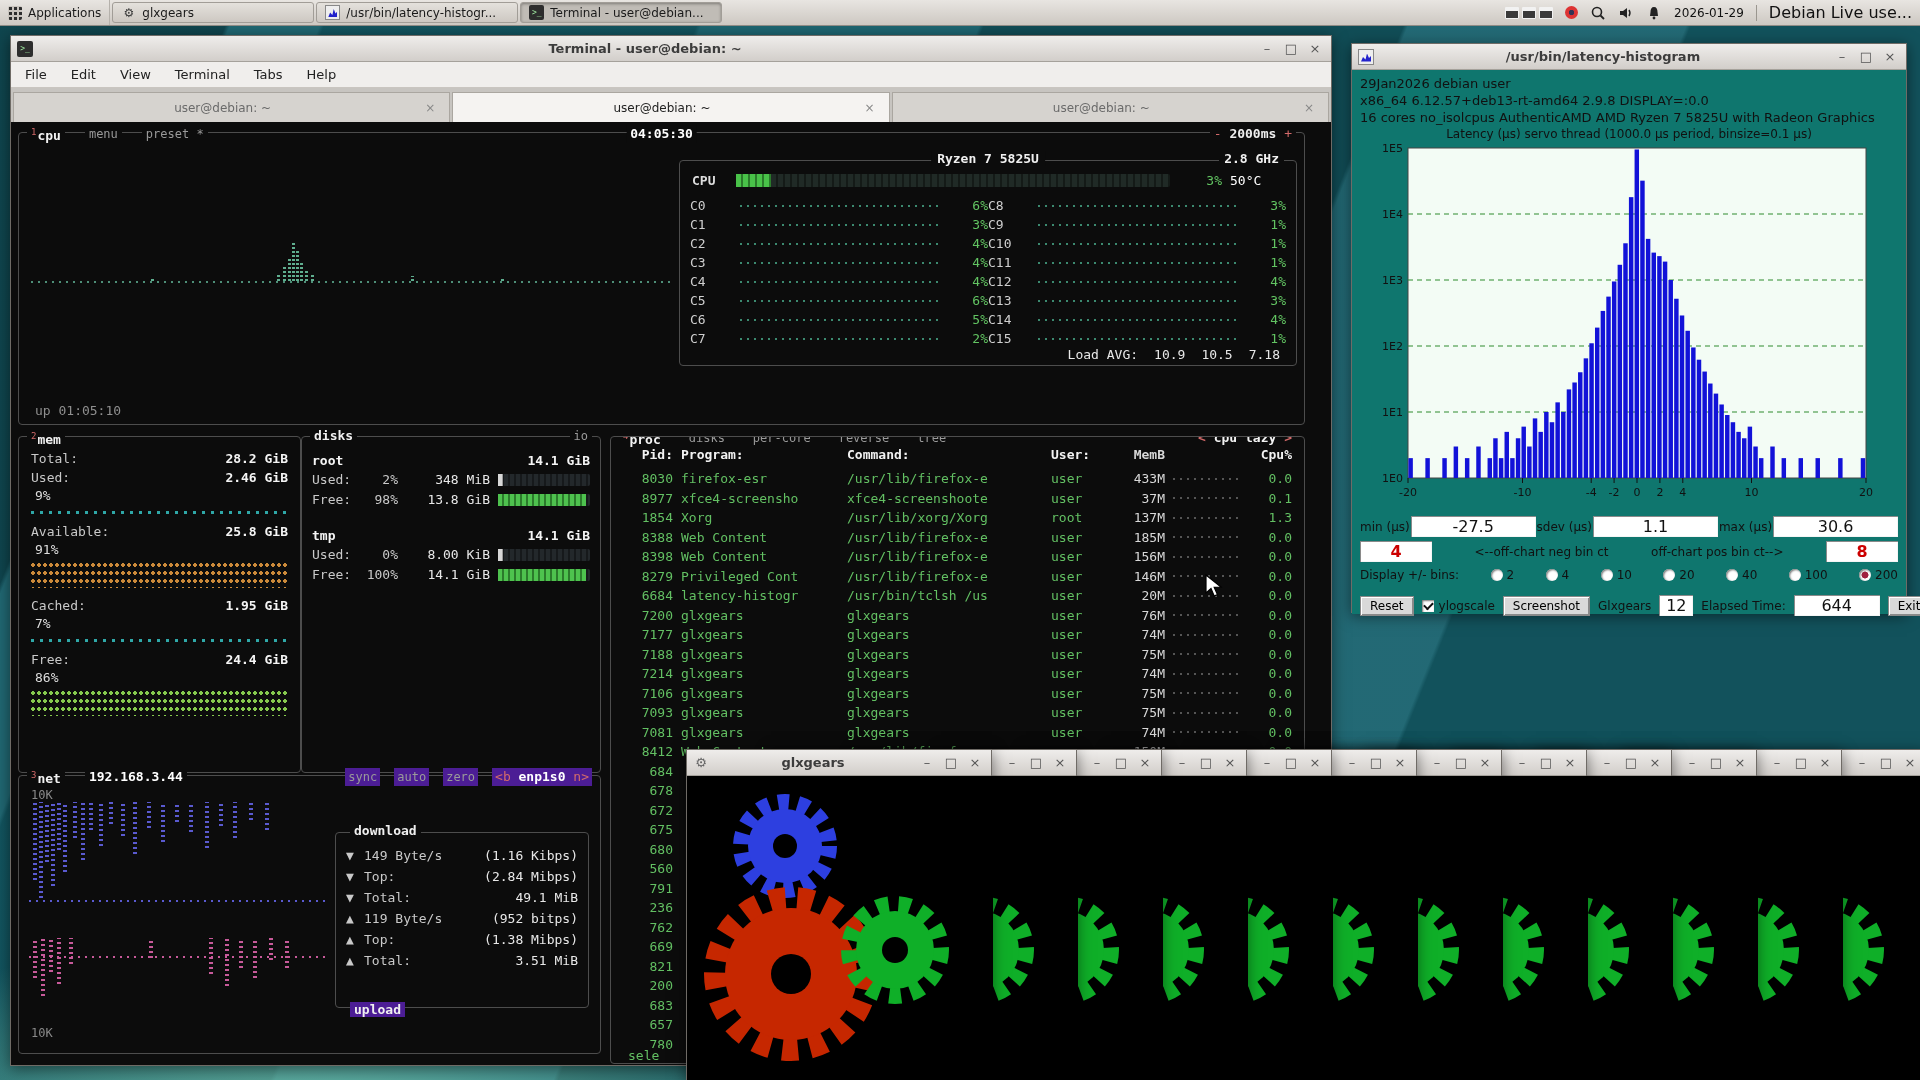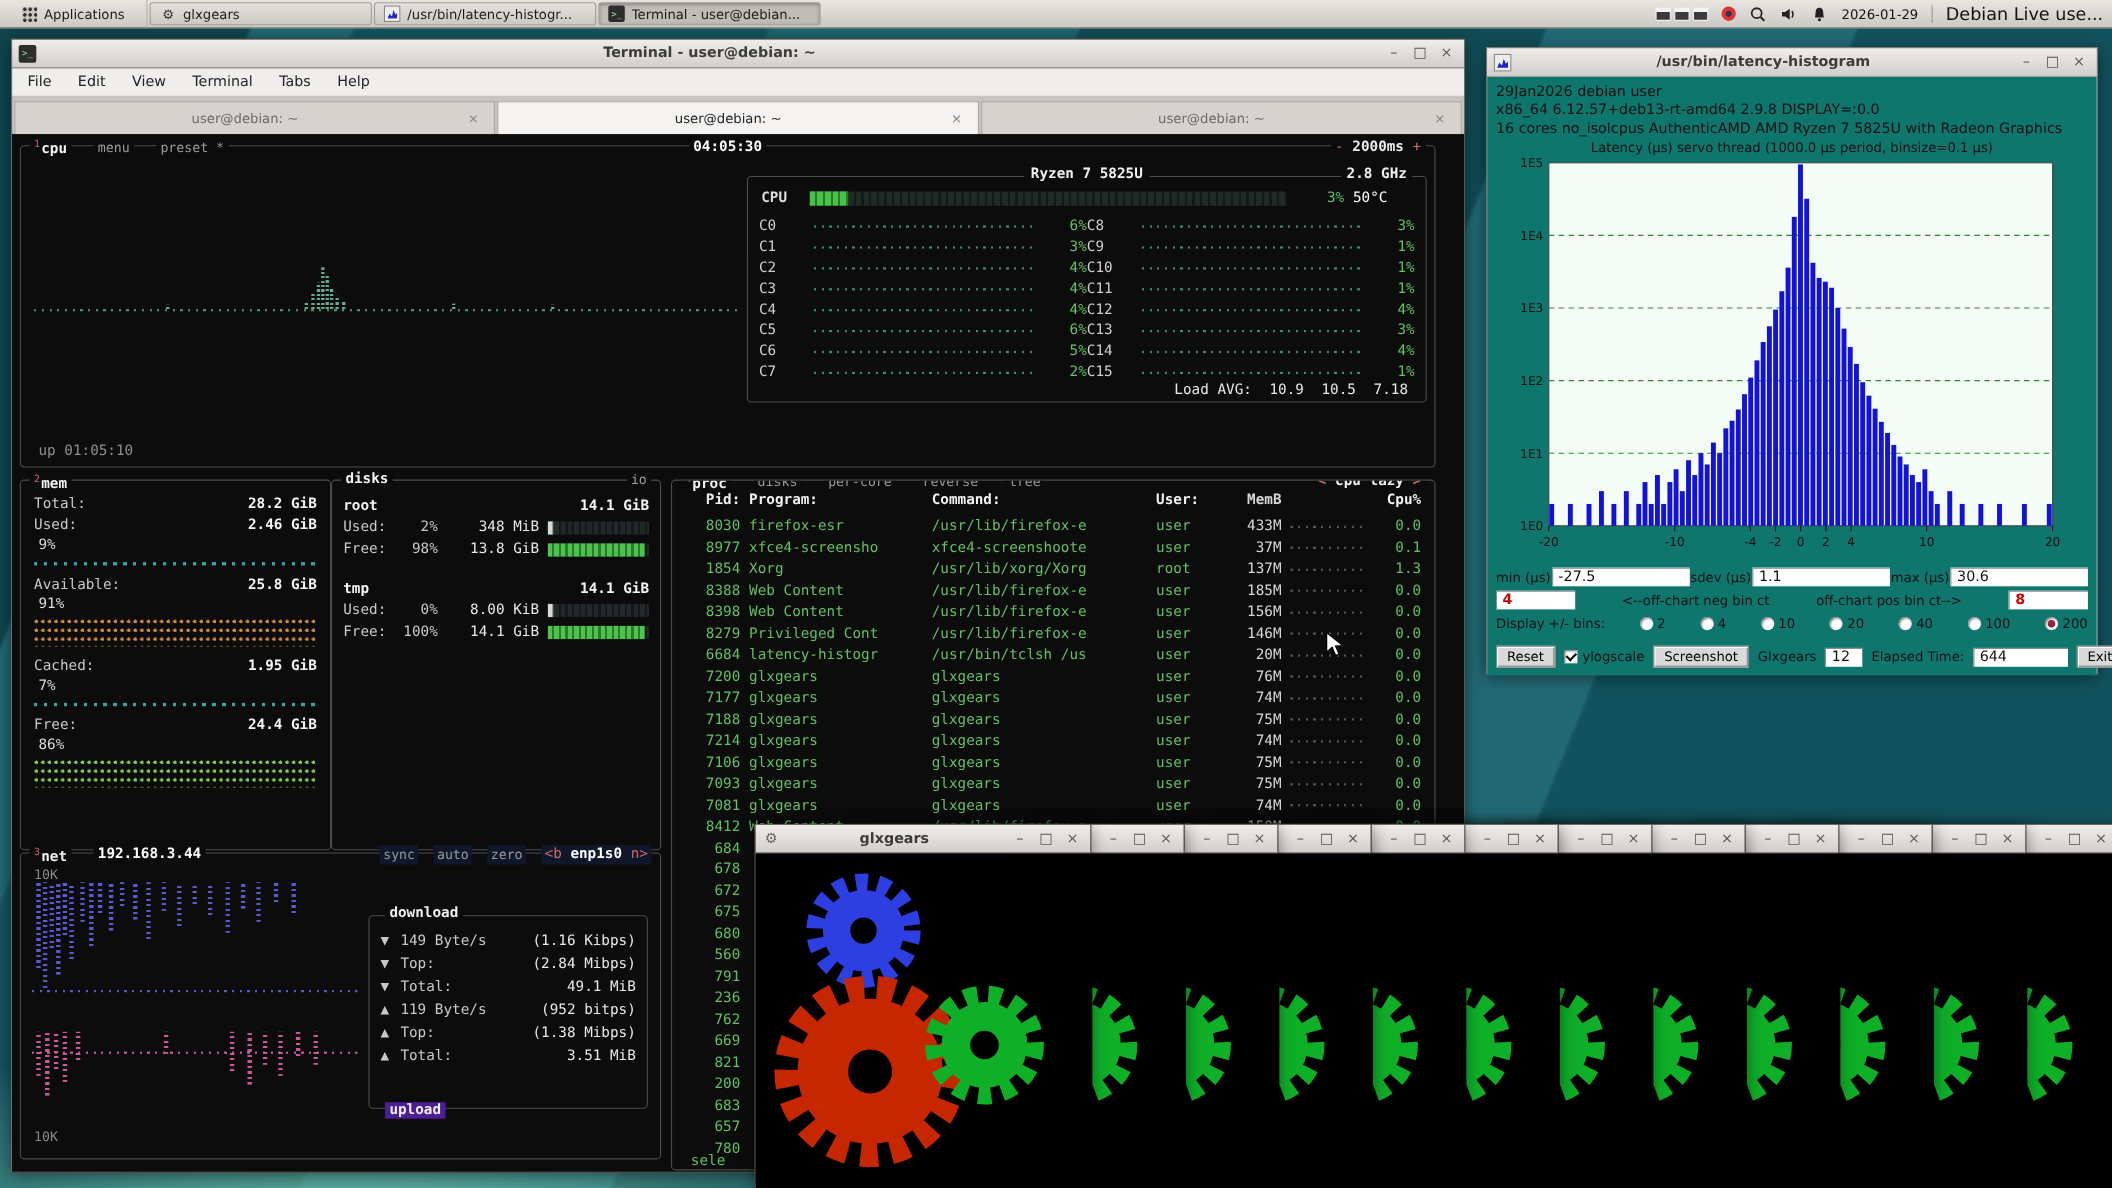--- a/index.html
+++ b/index.html
@@ -5,21 +5,21 @@
 *{margin:0;padding:0;box-sizing:border-box}
 html,body{width:1920px;height:1080px;overflow:hidden}
 body{position:relative;font-family:"DejaVu Sans","Liberation Sans",sans-serif;
  background-color:#15606c;
  background-image:
   radial-gradient(900px 260px at 16% 103%, rgba(150,235,200,.6), rgba(150,235,200,0) 65%),
   linear-gradient(112deg, rgba(0,0,0,.28) 0%, rgba(0,0,0,.28) 10%, rgba(255,255,255,.05) 10.2%, rgba(255,255,255,.05) 14%, rgba(0,0,0,.12) 14.2%, rgba(0,0,0,.12) 30%, rgba(255,255,255,.04) 30.2%, rgba(255,255,255,.04) 42%, rgba(0,0,0,.2) 42.2%, rgba(0,0,0,.2) 60%, rgba(255,255,255,.06) 60.2%, rgba(255,255,255,.06) 72%, rgba(0,0,0,.15) 72.2%);}
 
 #panel{position:absolute;left:0;top:0;width:1920px;height:26px;z-index:100;display:flex;align-items:stretch;
  background:linear-gradient(#e8e5e1,#cdc8c2);border-bottom:1px solid #8f8b85;font-size:12px;color:#1a1a1a}
-.app-menu{display:flex;align-items:center;gap:6px;padding:0 20px;border-right:1px solid #b5b1ab}
+.app-menu{display:flex;align-items:center;gap:6px;padding:0 8px;border-right:1px solid #b5b1ab}
 .appicon{width:14px;height:14px;border-radius:2px;background:radial-gradient(circle at 2.5px 2.5px,#2e2e2e 1.5px,transparent 1.7px);background-size:5px 5px;background-color:#c9c4be}
 .task{display:flex;align-items:center;gap:6px;width:202px;padding:0 8px;margin:2px 0 2px 2px;border:1px solid #a19d97;background:linear-gradient(#e4e1dc,#cdc8c2);border-radius:3px;overflow:hidden}
 .task.active{background:#c0bcb6;box-shadow:inset 0 1px 3px rgba(0,0,0,.35)}
 .tlabel{white-space:nowrap;overflow:hidden;text-overflow:ellipsis}
 .ticon{flex:0 0 auto;width:15px;height:15px;display:flex;align-items:center;justify-content:center;font-size:12px;line-height:1}
 .ticon.gearg{color:#3a3a3a}
 .ticon.chart{background:#eee;border:1px solid #888;position:relative}
 .ticon.chart::after{content:"";position:absolute;left:2px;right:2px;bottom:2px;height:8px;background:#2222cc;clip-path:polygon(0 100%,20% 45%,45% 75%,60% 0,80% 55%,100% 30%,100% 100%)}
 .ticon.term{background:#2d2d2d;color:#9fe89f;font-size:8px;border-radius:2px;font-family:"DejaVu Sans Mono",monospace}
 .panel-right{margin-left:auto;display:flex;align-items:center;gap:12px;padding:0 8px}
@@ -93,21 +93,21 @@
 .dline{display:flex;align-items:center;line-height:20px;color:#c9c9c9}
 .dline .dl{width:48px}
 .dline .dp{width:38px;text-align:right}
 .dline .dv{flex:1;text-align:right;color:#e8e8e8;padding-right:8px}
 .dbar{width:92px;height:12px;border-radius:2px;position:relative;background:repeating-linear-gradient(90deg,#23282b 0 4px,#16191b 4px 6px)}
 .dbar i{position:absolute;left:0;top:0;bottom:0;width:5%;background:repeating-linear-gradient(90deg,#d8d8d8 0 4px,#9a9a9a 4px 6px)}
 .dbar.green i{width:96%;background:repeating-linear-gradient(90deg,#4ec24e 0 4px,#2b7a2b 4px 6px)}
 #bx-net{left:7px;top:653px;width:583px;height:279px}
 .nip{color:#fff;font-weight:bold}
 .ngroup{margin-left:auto;display:flex;gap:14px;background:none!important;padding:0!important}
-.ngroup>*{background:#0f172a;padding:0 3px}
+.ngroup>*{background:#4c1d95;padding:0 3px}
 .iface b{color:#fff}
 #net-graph{position:absolute;left:10px;top:12px;width:296px;height:252px}
 #net-graph .scale{position:absolute;left:2px;color:#8a8a8a;font-size:12px}
 #net-graph .scale.top{top:0}
 #net-graph .scale.bottom{bottom:0}
 .nb{position:absolute;width:4px;background:repeating-linear-gradient(0deg,var(--c) 0 2px,transparent 2px 5px)}
 .nline{position:absolute;left:0;right:0;height:2px;background:repeating-linear-gradient(90deg,var(--c) 0 2px,transparent 2px 7px)}
 #bx-dl{left:316px;top:56px;width:254px;height:176px;padding:12px 10px 0}
 .dl-title{position:absolute;top:-10px;left:14px;background:#0c0c0c;padding:0 4px;color:#f0f0f0;font-weight:bold}
 .ul-title{position:absolute;bottom:-10px;left:14px;background:#4c1d95;padding:0 4px;color:#f0f0f0;font-weight:bold}
@@ -130,21 +130,21 @@
 .c-cpu{width:44px;text-align:right}
 .pfooter{position:absolute;left:14px;bottom:0;color:#63c063;background:#0c0c0c;padding:0 3px}
 
 #lat-win{left:1351px;top:43px;width:556px;height:570px;z-index:30}
 .latbody{position:relative;height:544px;background:#0f766e;padding:5px 8px 0;font-size:13px;color:#111}
 .latinfo{line-height:17px;white-space:nowrap}
 .latchart-title{text-align:center;font-size:12px;line-height:16px;white-space:nowrap}
 #histo{display:block;margin:0 auto}
 .statrow{display:flex;align-items:center;gap:1px;margin-top:2px;font-size:12px}
 .slabel{white-space:nowrap}
-.sval{flex:1;text-align:left;padding:1px 6px;background:#fff;box-shadow:inset 1px 1px 0 #8a8a8a,inset -1px -1px 0 #f5f5f5;font-size:13px;min-height:17px}
+.sval{flex:1;text-align:center;padding:1px 6px;background:#fff;box-shadow:inset 1px 1px 0 #8a8a8a,inset -1px -1px 0 #f5f5f5;font-size:16px;min-height:17px}
 .offrow{display:flex;align-items:center;gap:8px;margin-top:4px;font-size:12px;justify-content:space-between}
 .offrow .sval{flex:0 0 72px;color:#cc0000;font-weight:bold}
 .binrow{display:flex;align-items:center;margin-top:6px;font-size:12px;justify-content:space-between}
 .radio{display:flex;align-items:center;gap:4px}
 .rdot{width:12px;height:12px;border-radius:50%;background:#fff;box-shadow:inset 1px 1px 2px #777;display:inline-block}
 .rdot.active{background:radial-gradient(circle,#a02040 0 3.2px,#fff 3.8px);box-shadow:inset 1px 1px 2px #777}
 .ctlrow{display:flex;align-items:center;gap:8px;margin-top:13px;font-size:12px}
 button.tk{font-family:inherit;font-size:12px;padding:2px 9px;background:#d9d9d9;border:1px solid #888;box-shadow:inset 1px 1px 0 #fff,inset -1px -1px 0 #8a8a8a;cursor:default}
 .chk{display:flex;gap:5px;align-items:center}
 .chk .box{width:12px;height:12px;background:#fff;box-shadow:inset 1px 1px 2px #777;position:relative;display:inline-block}

